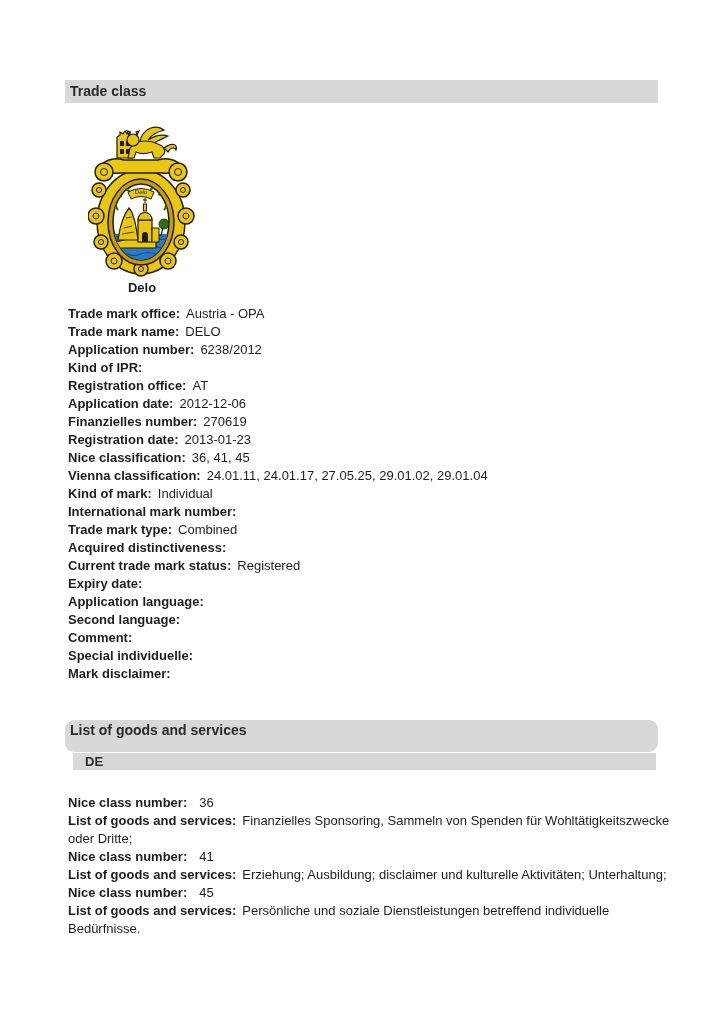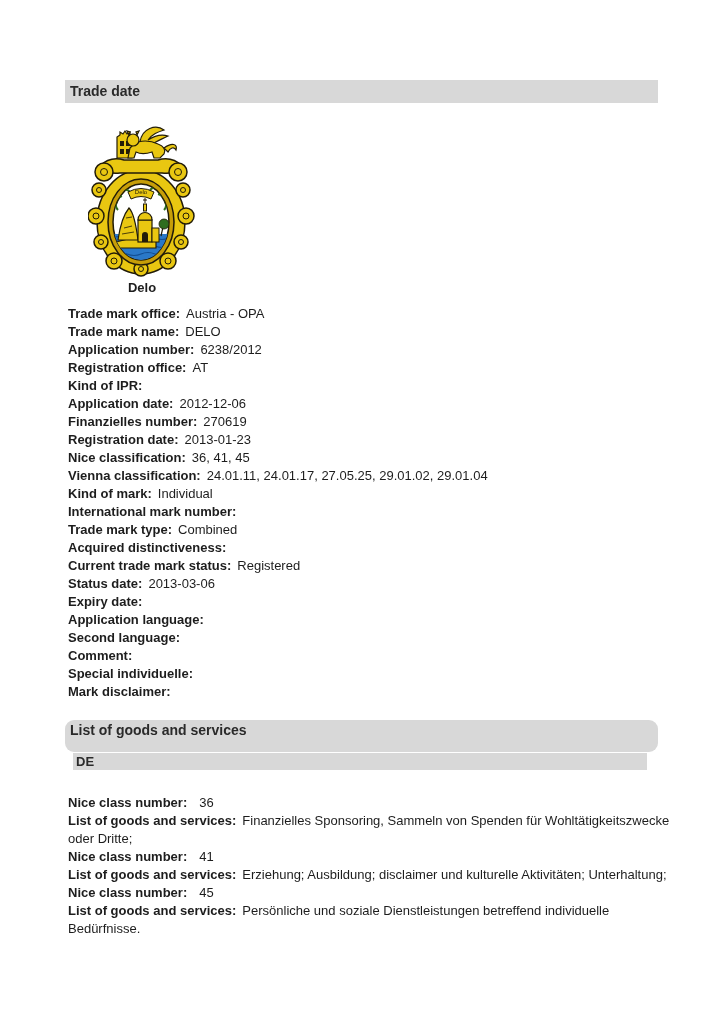--- a/index.html
+++ b/index.html
@@ -21,21 +21,21 @@
     padding-left:5px;
     color:#2a2a2a;
   }
   .bar-trademark{top:80px;}
   .bar-goods{top:720px;height:32px;line-height:20px;border-radius:9px;}
   .bar-de{
     position:absolute;
     left:73px;top:753px;width:571px;height:17px;
     background:#d8d8d8;
     font-size:13px;font-weight:700;
-    line-height:17px;padding-left:3px;
+    line-height:17px;padding-left:12px;
     color:#2a2a2a;
   }
   .figure{
     position:absolute;left:88px;top:122px;width:108px;
     text-align:center;
   }
   .figure svg{display:block;}
   .figure-caption{
     margin-top:2px;
     font-size:13px;font-weight:700;
@@ -53,21 +53,21 @@
   }
   .goods .flabel{margin-right:6px;}
   .goods-text{margin:0;}
 </style>
 </head>
 <body>
 
 <div class="page">
 
   <div class="section-bar bar-trademark">
-    <span>Trade date</span>
+    <span>Trade class</span>
   </div>
 
   <div class="figure">
     <svg width="108" height="156" viewBox="0 0 108 156" aria-hidden="true">
       <defs>
         <clipPath id="ovalClip">
             <ellipse cx="53" cy="100" rx="28" ry="38"></ellipse>
           </clipPath>
       </defs>
 
@@ -148,28 +148,28 @@
 
       <div class="field-row">
         <span class="flabel">Trade mark name:</span><span class="fvalue">DELO</span>
       </div>
 
       <div class="field-row">
         <span class="flabel">Application number:</span><span class="fvalue">6238/2012</span>
       </div>
 
       <div class="field-row">
+        <span class="flabel">Kind of IPR:</span><span class="fvalue"></span>
+      </div>
+
+      <div class="field-row">
         <span class="flabel">Registration office:</span><span class="fvalue">AT</span>
       </div>
 
       <div class="field-row">
-        <span class="flabel">Kind of IPR:</span><span class="fvalue"></span>
-      </div>
-
-      <div class="field-row">
         <span class="flabel">Application date:</span><span class="fvalue">2012-12-06</span>
       </div>
 
       <div class="field-row">
         <span class="flabel">Finanzielles number:</span><span class="fvalue">270619</span>
       </div>
 
       <div class="field-row">
         <span class="flabel">Registration date:</span><span class="fvalue">2013-01-23</span>
       </div>
@@ -196,23 +196,20 @@
 
 
       <div class="field-row">
         <span class="flabel">Acquired distinctiveness:</span><span class="fvalue"></span>
       </div>
 
       <div class="field-row">
         <span class="flabel">Current trade mark status:</span><span class="fvalue">Registered</span>
       </div>
 
-      <div class="field-row">
-        <span class="flabel">Status date:</span><span class="fvalue">2013-03-06</span>
-      </div>
 
       <div class="field-row">
         <span class="flabel">Expiry date:</span><span class="fvalue"></span>
       </div>
 
       <div class="field-row">
         <span class="flabel">Application language:</span><span class="fvalue"></span>
       </div>
 
       <div class="field-row">

